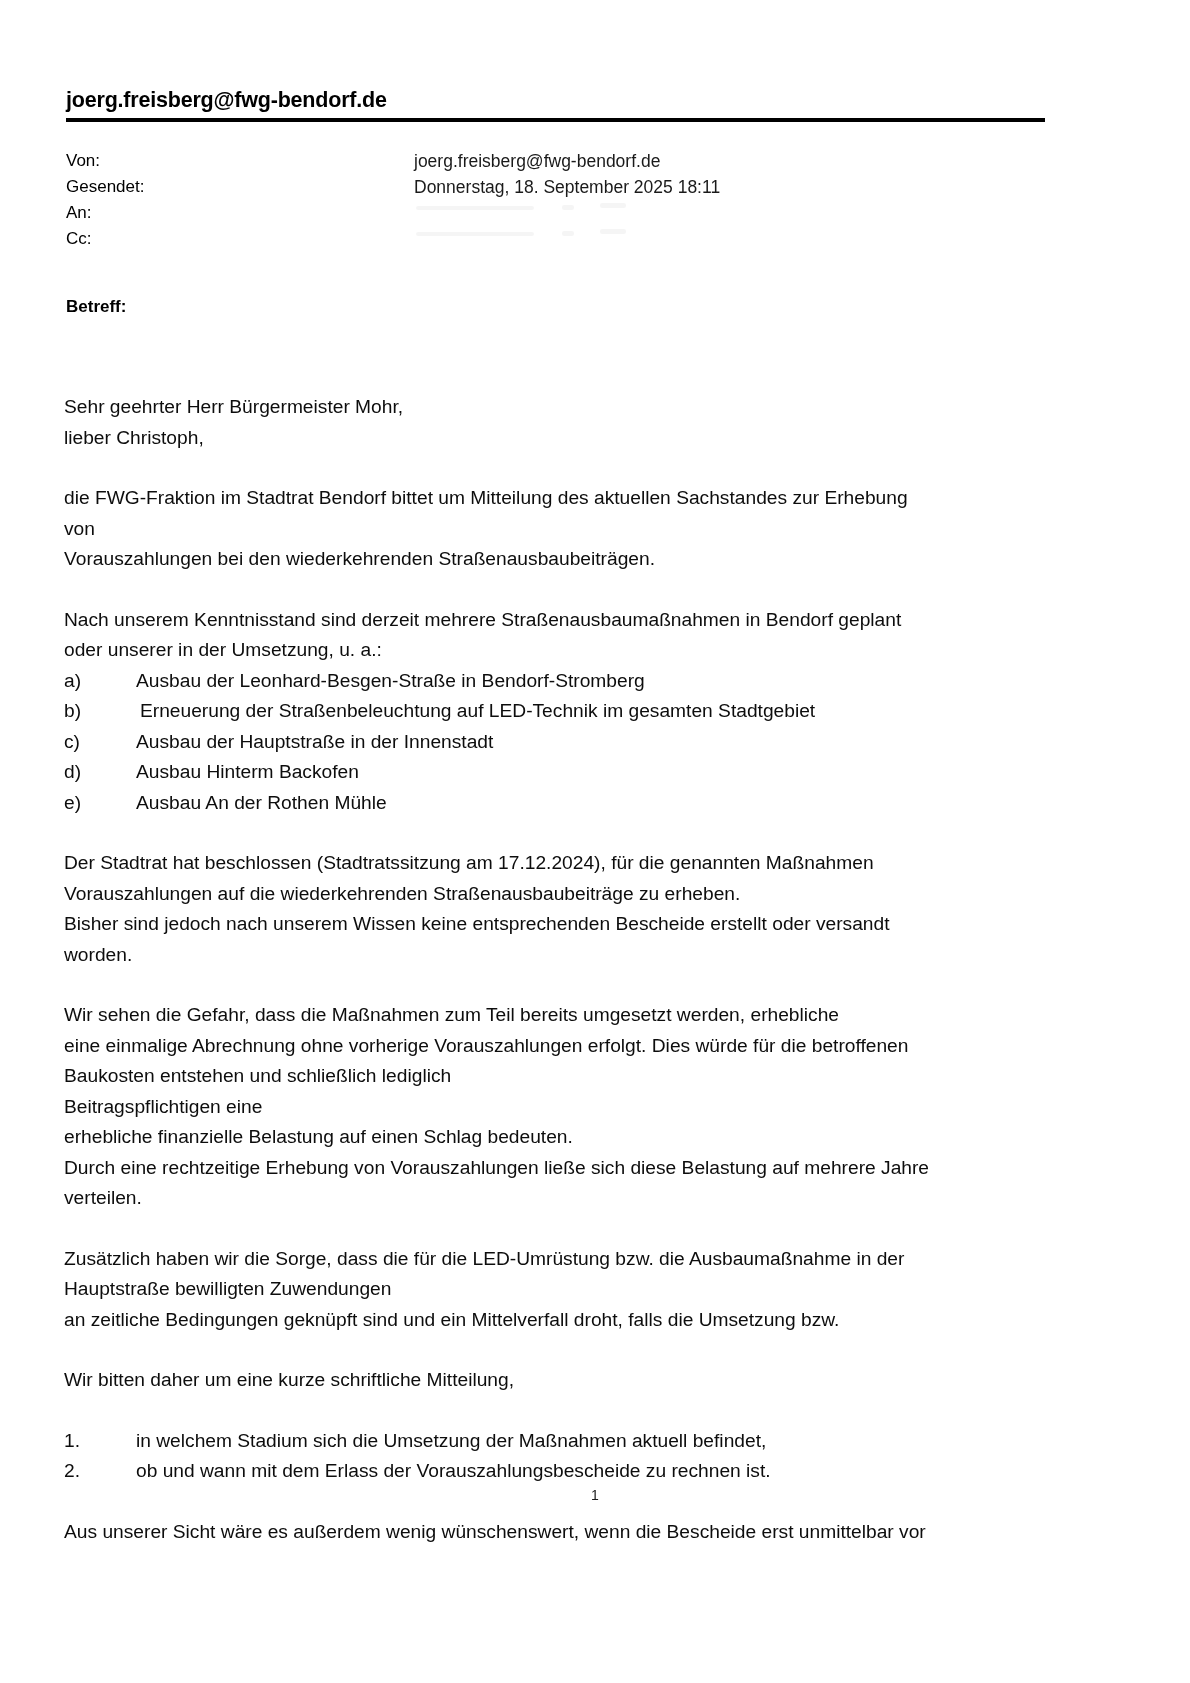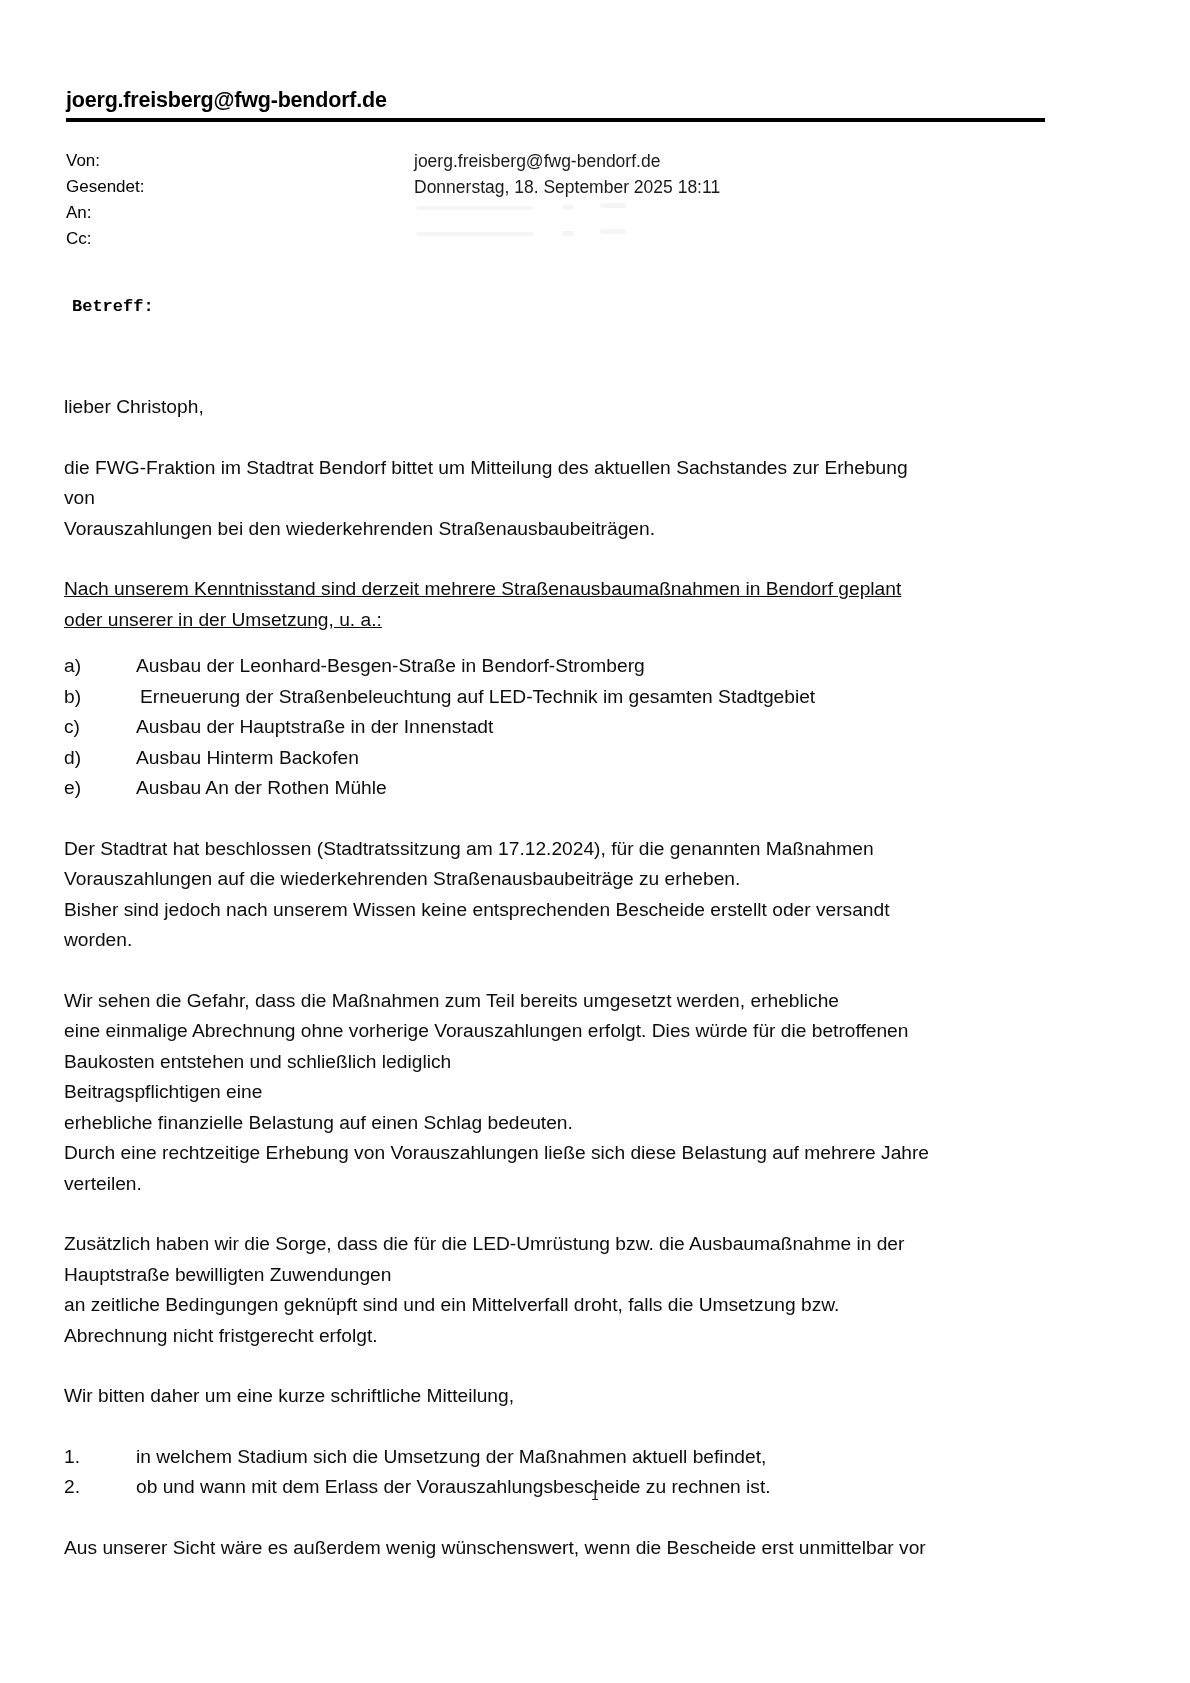--- a/index.html
+++ b/index.html
@@ -84,25 +84,24 @@
     background: #f2f2f2;
     opacity: 0.75;
     border-radius: 2px;
   }
   .smudge.s1 { left: 2px;   top: 6px;  width: 118px; height: 4px; }
   .smudge.s2 { left: 148px; top: 5px;  width: 12px;  height: 5px; }
   .smudge.s3 { left: 186px; top: 3px;  width: 26px;  height: 5px; }
 
   .subject-row {
     position: absolute;
-    left: 72px;
+    left: 66px;
     top: 297px;
     width: 979px;
     display: flex;
-    font-family: Liberation Mono, monospace;
   }
   .subject-label {
     width: 348px;
     flex: 0 0 348px;
     font-size: 17px;
     font-weight: bold;
     color: #000;
   }
   .subject-value {
     font-size: 17.5px;
@@ -116,22 +115,21 @@
     top: 392px;
     width: 984px;
     font-size: 19.2px;
     line-height: 30.5px;
     color: #0d0d0d;
   }
   .para {
     margin: 0 0 30px 0;
   }
   .para.tight {
-    margin-bottom: 16px;
-    text-decoration: underline;
+    margin-bottom: 0;
   }
   .line {
     display: block;
     white-space: nowrap;
   }
 
   
   .list {
     margin: 0;
     padding: 0;
@@ -207,20 +205,21 @@
   </div>
 
   <div class="subject-row">
     <span class="subject-label">Betreff:</span>
     <span class="subject-value"></span>
   </div>
 
   <div class="body-text">
 
     <div class="para">
+      <span class="line">Sehr geehrter Herr Bürgermeister Mohr,</span>
       <span class="line">lieber Christoph,</span>
     </div>
 
     <div class="para">
       <span class="line">die FWG-Fraktion im Stadtrat Bendorf bittet um Mitteilung des aktuellen Sachstandes zur Erhebung</span>
       <span class="line">von</span>
       <span class="line">Vorauszahlungen bei den wiederkehrenden Straßenausbaubeiträgen.</span>
     </div>
 
     <div class="para tight">
@@ -267,21 +266,20 @@
       <span class="line">Beitragspflichtigen eine</span>
       <span class="line">erhebliche finanzielle Belastung auf einen Schlag bedeuten.</span>
       <span class="line">Durch eine rechtzeitige Erhebung von Vorauszahlungen ließe sich diese Belastung auf mehrere Jahre</span>
       <span class="line">verteilen.</span>
     </div>
 
     <div class="para">
       <span class="line">Zusätzlich haben wir die Sorge, dass die für die LED-Umrüstung bzw. die Ausbaumaßnahme in der</span>
       <span class="line">Hauptstraße bewilligten Zuwendungen</span>
       <span class="line">an zeitliche Bedingungen geknüpft sind und ein Mittelverfall droht, falls die Umsetzung bzw.</span>
-      <span class="line">Abrechnung nicht fristgerecht erfolgt.</span>
     </div>
 
     <div class="para">
       <span class="line">Wir bitten daher um eine kurze schriftliche Mitteilung,</span>
     </div>
 
     <ul class="list">
       <li class="list-item">
         <span class="list-marker">1.</span>
         <span class="list-text">in welchem Stadium sich die Umsetzung der Maßnahmen aktuell befindet,</span>

